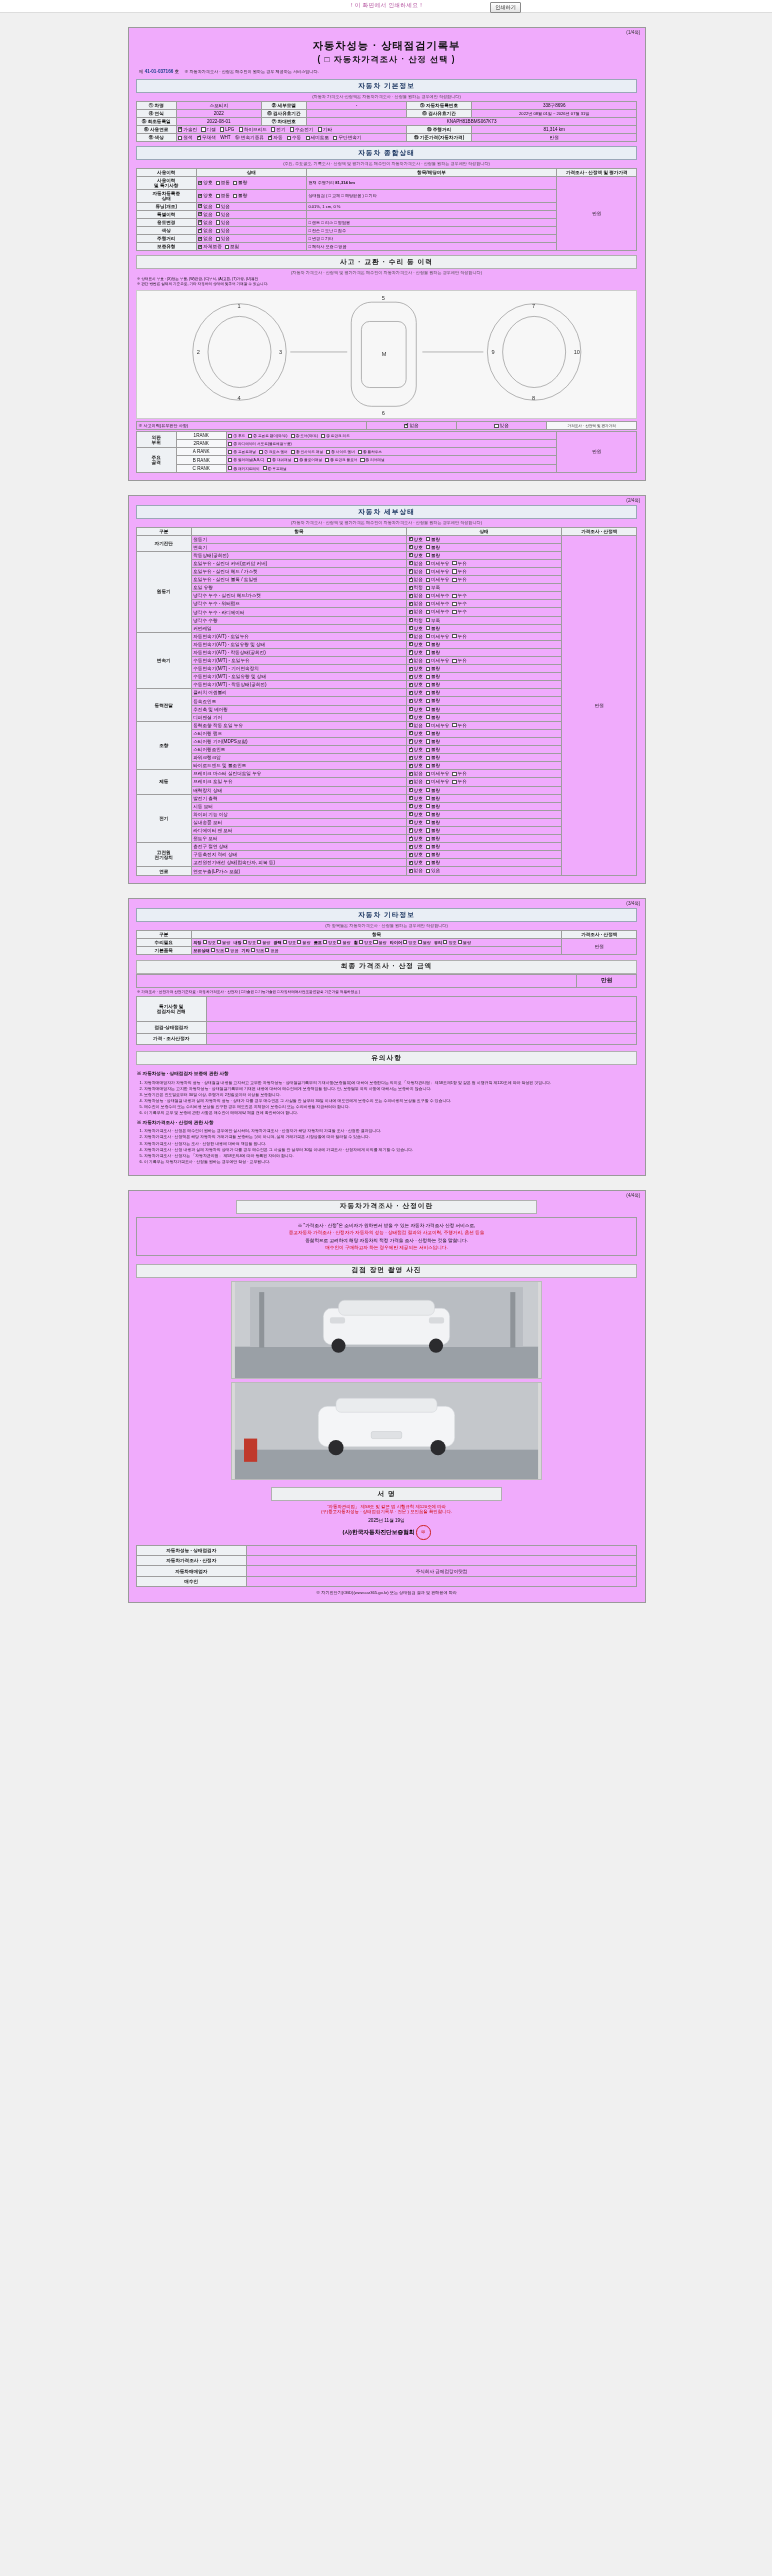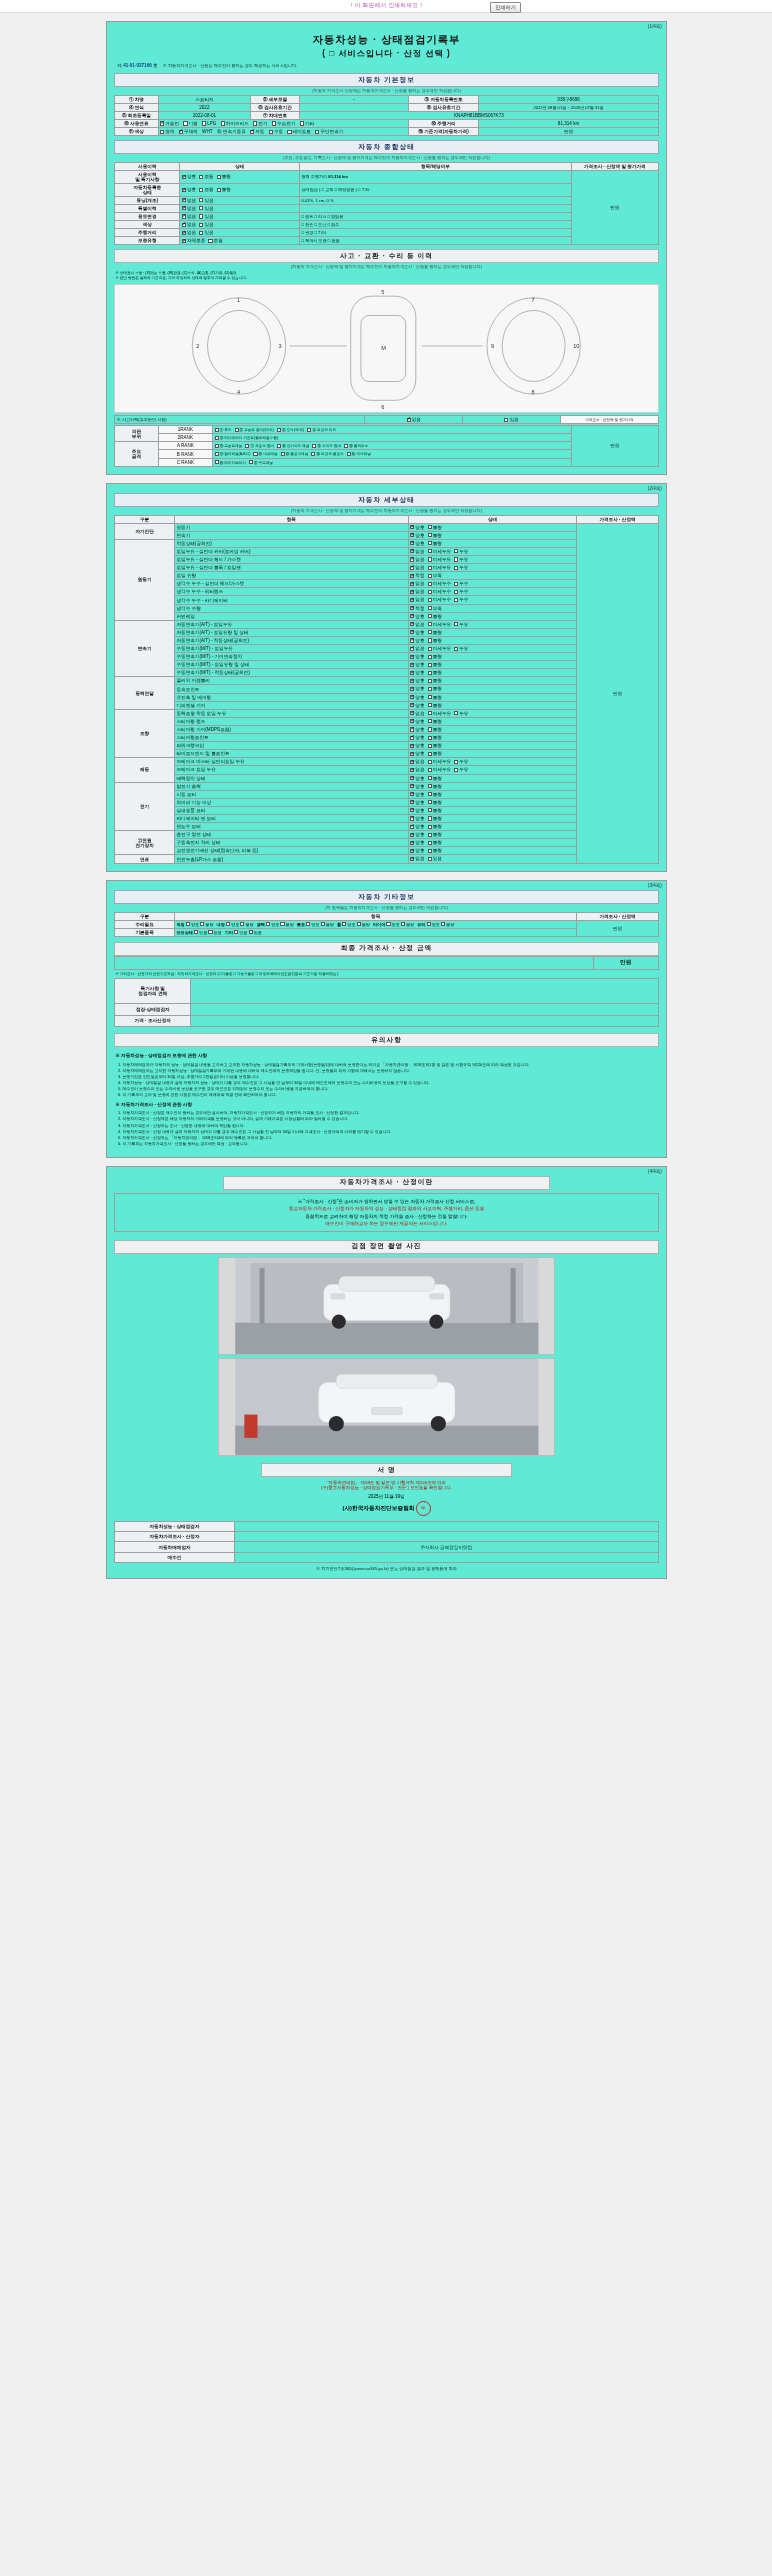--- a/index.html
+++ b/index.html
@@ -34,23 +34,23 @@
     right: 252px;
     top: 1.5px;
     border: 0.5px solid #8a8a8a;
     background: linear-gradient(#ffffff,#e4e4e4);
     font-size: 5.2px;
     padding: 1px 4.1px;
     border-radius: 1px;
     color: #222;
   }
   .sheet {
-    width: 561px;
-    margin: 8px auto 0 auto;
-    background: #5eead4;
+    width: 518px;
+    margin: 14px auto 0 auto;
+    background: #f0abfc;
     border: 0.5px solid #9a9a9a;
     padding: 4.1px 7.2px 7.2px 7.2px;
     position: relative;
   }
   .pgno {
     position: absolute;
     right: 4.1px; top: 2.1px;
     font-size: 4.6px;
     color: #333;
   }
@@ -211,21 +211,21 @@
   <div class="topbar">
     <span class="tt">! 이 화면에서 인쇄하세요 !</span>
     <button class="print-btn">인쇄하기</button>
   </div>
 
   <div class="sheet">
     <div class="pgno">(1/4쪽)</div>
 
     <div class="doc-title">
       <div class="l1">자동차성능 · 상태점검기록부</div>
-      <div class="l2">( □ 서비스입니다 · 산정 선택 )</div>
+      <div class="l2">( □ 자동차가격조사 · 산정 선택 )</div>
     </div>
 
     <div class="doc-sub">
       <span>제</span>
       <b class="blue">41-01-037166</b>
       <span>호</span>
       &nbsp;&nbsp;
       <span class="small">※ 자동차가격조사 · 산정은 매수인이 원하는 경우 제공하는 서비스입니다.</span>
     </div>
 

